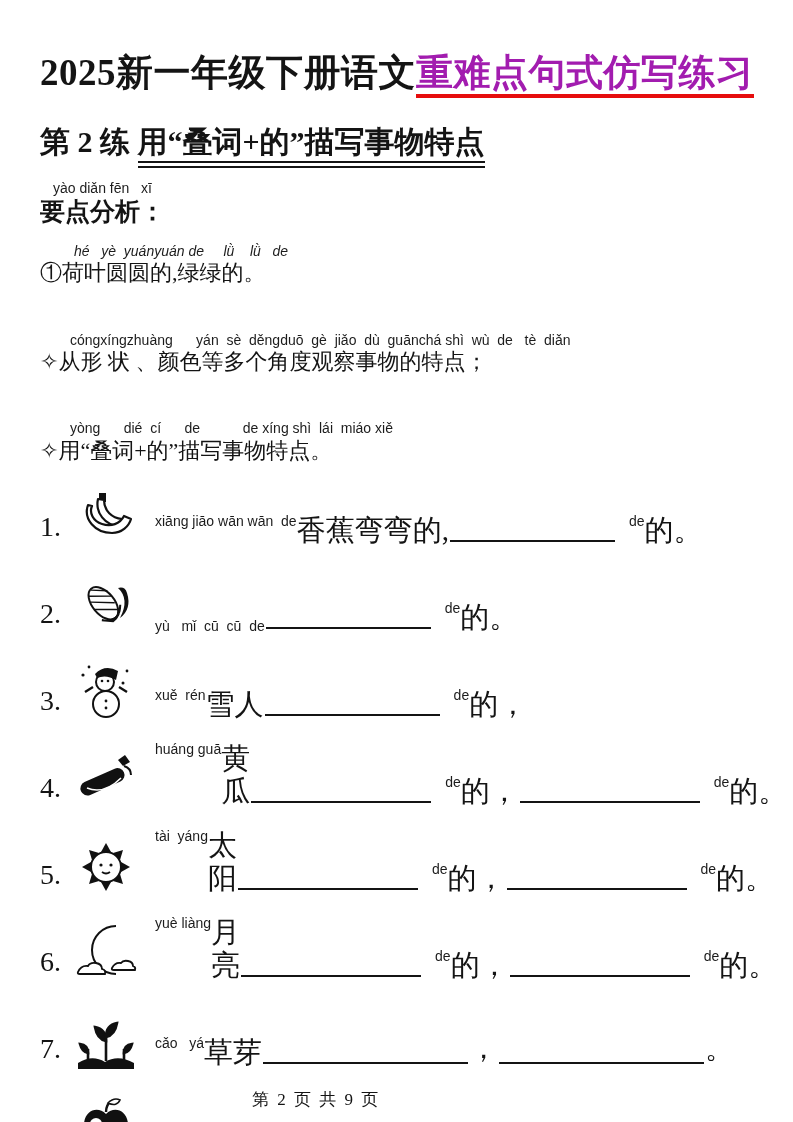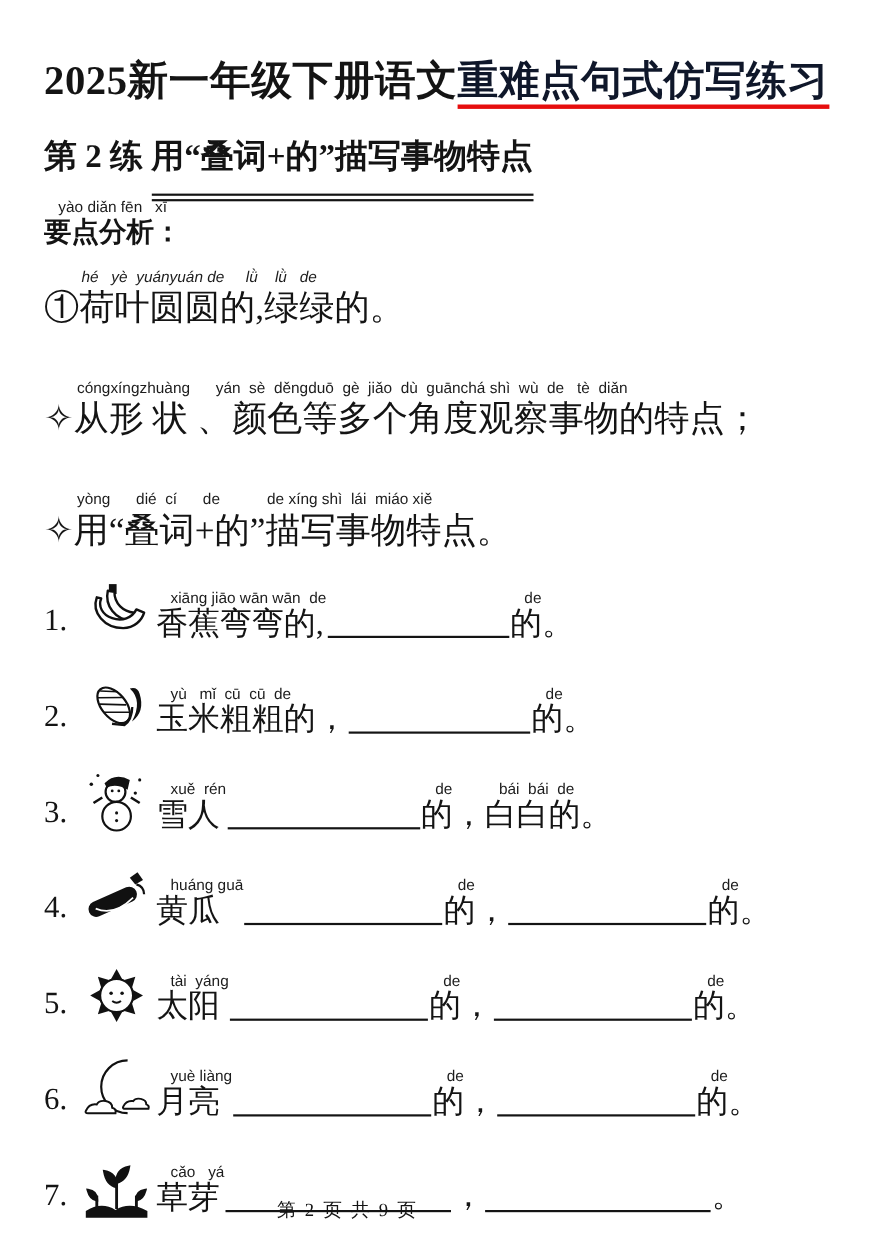--- a/index.html
+++ b/index.html
@@ -5,41 +5,41 @@
   * { margin:0; padding:0; box-sizing:border-box; }
   html,body { background:#ffffff; }
   body {
     width:793px; height:1122px; overflow:hidden;
     font-family:"Liberation Serif", serif;
     color:#141414;
     padding:42px 38px 0 40px;
   }
   
   .title { font-size:37px; font-weight:700; white-space:nowrap; letter-spacing:0.5px; margin-top:6px; }
-  .title .red { color:#0f172a; border-bottom:4px solid #e60d0d; padding-bottom:1px; }
+  .title .red { color:#a21caf; border-bottom:4px solid #e60d0d; padding-bottom:1px; }
   .lesson { font-size:30px; font-weight:700; margin-top:24px; white-space:nowrap; }
-  .lesson .topic { border-bottom:7px double #141414; padding-bottom:17px; }
+  .lesson .topic { border-bottom:7px double #141414; padding-bottom:3px; }
   
   .pinyin {
     font-family:"Liberation Sans", sans-serif;
     font-size:14px; color:#1c1c1c; white-space:pre; line-height:1.1;margin-left:13px;
   }
-  .cn { font-size:32px; line-height:1.25; }
+  .cn { font-size:22px; line-height:1.25; }
   .analysis-heading { margin-top:18px; }
   .analysis-heading .cn { font-weight:700; font-size:25px; }
   .example { margin-top:16px; }
   .example .pinyin { margin-left:34px;font-style:italic; }
   .point { margin-top:16px; }
   .point .pinyin { margin-left:30px;margin-top:46px; }
   
   .row { display:flex; align-items:flex-end; margin-top:13px; min-height:74px; }
   .row .num { font-size:28px; width:34px; flex:none; padding-bottom:8px; }
   .row .icon { width:64px; height:64px; flex:none; margin:0 4px 2px 0; }
   .row .icon svg { width:100%; height:100%; display:block; }
-  .seg { display:flex; flex-direction:column; justify-content:flex-end; padding-bottom:4px; }
+  .seg { display:flex; flex-direction:row; justify-content:flex-end; padding-bottom:4px; }
   .seg .cn { font-size:29px; line-height:1.15; }
   .blank { border-bottom:2.5px solid #141414; height:30px; margin:0 1px 9px 1px; flex:none; }
   .w165 { width:165px; }
   .w175 { width:175px; }
   .w180 { width:180px; }
   .w205 { width:205px; }
   .punct { font-size:29px; padding-bottom:4px; }
   
   .footer {
     position:absolute; left:0; top:1088px; width:632px;
@@ -104,21 +104,20 @@
         <ellipse cx="30" cy="31" rx="11" ry="19"></ellipse>
         <path d="M21 22 L39 38 M19 30 L37 45 M23 16 L41 31 M29 13 L41 24" stroke-width="1.4"></path>
         <path d="M18 43 Q30 57 42 43 Q34 52 26 51 Z" fill="#111"></path>
       </g>
       <path d="M44 16 Q56 27 46 46 Q58 37 53 21 Q51 14 44 16 Z" fill="#111" stroke="none"></path>
     </g>
       </svg>
   </span>
   <span class="seg">
     <span class="pinyin">yù   mǐ  cū  cū  de</span>
-    <span class="cn">玉米粗粗的，</span>
   </span>
   <span class="blank w165"></span>
   <span class="seg">
     <span class="pinyin">de</span>
     <span class="cn">的。</span>
   </span>
 </div>
 
 <div class="row">
   <span class="num">3.</span>
@@ -142,24 +141,20 @@
   </span>
   <span class="seg">
     <span class="pinyin">xuě  rén</span>
     <span class="cn">雪人</span>
   </span>
   <span class="blank w175"></span>
   <span class="seg">
     <span class="pinyin">de</span>
     <span class="cn">的，</span>
   </span>
-  <span class="seg">
-    <span class="pinyin">bái  bái  de</span>
-    <span class="cn">白白的。</span>
-  </span>
 </div>
 
 <div class="row">
   <span class="num">4.</span>
   <span class="icon">
     <svg viewBox="0 0 64 64">
       <rect x="5" y="29" width="47" height="14" rx="7" transform="rotate(-24 28 36)" fill="#111"></rect>
       <path d="M44 14 l7 -5 5 7 -7 4 z" fill="#111"></path>
       <path d="M50 20 q7 2 7 9" stroke="#111" stroke-width="2" fill="none"></path>
       <path d="M13 42 q17 7 34 -10" stroke="#fff" stroke-width="1.6" fill="none"></path>

